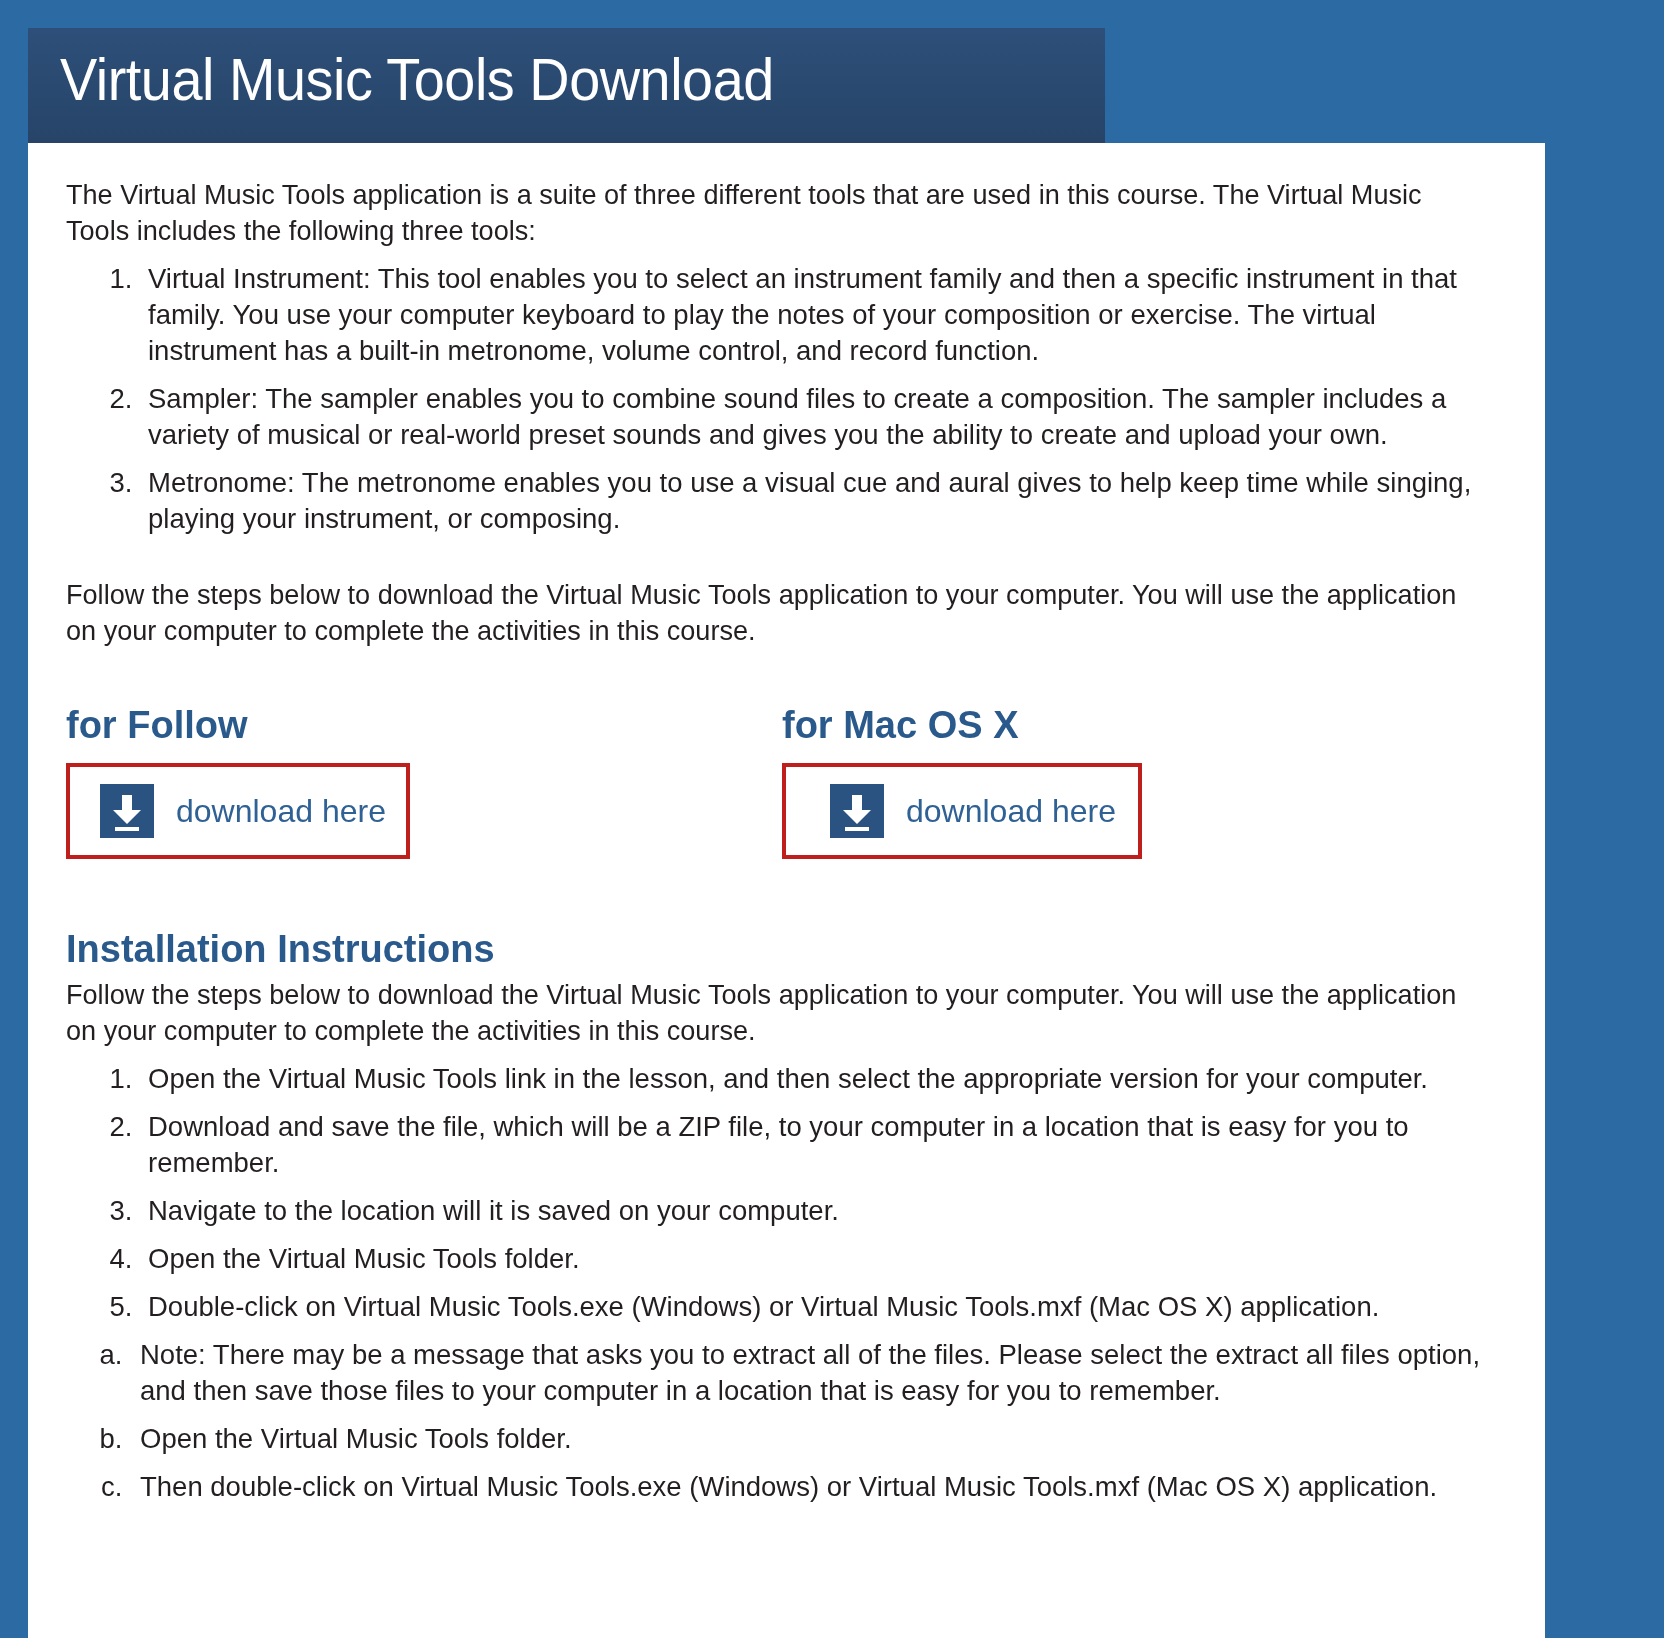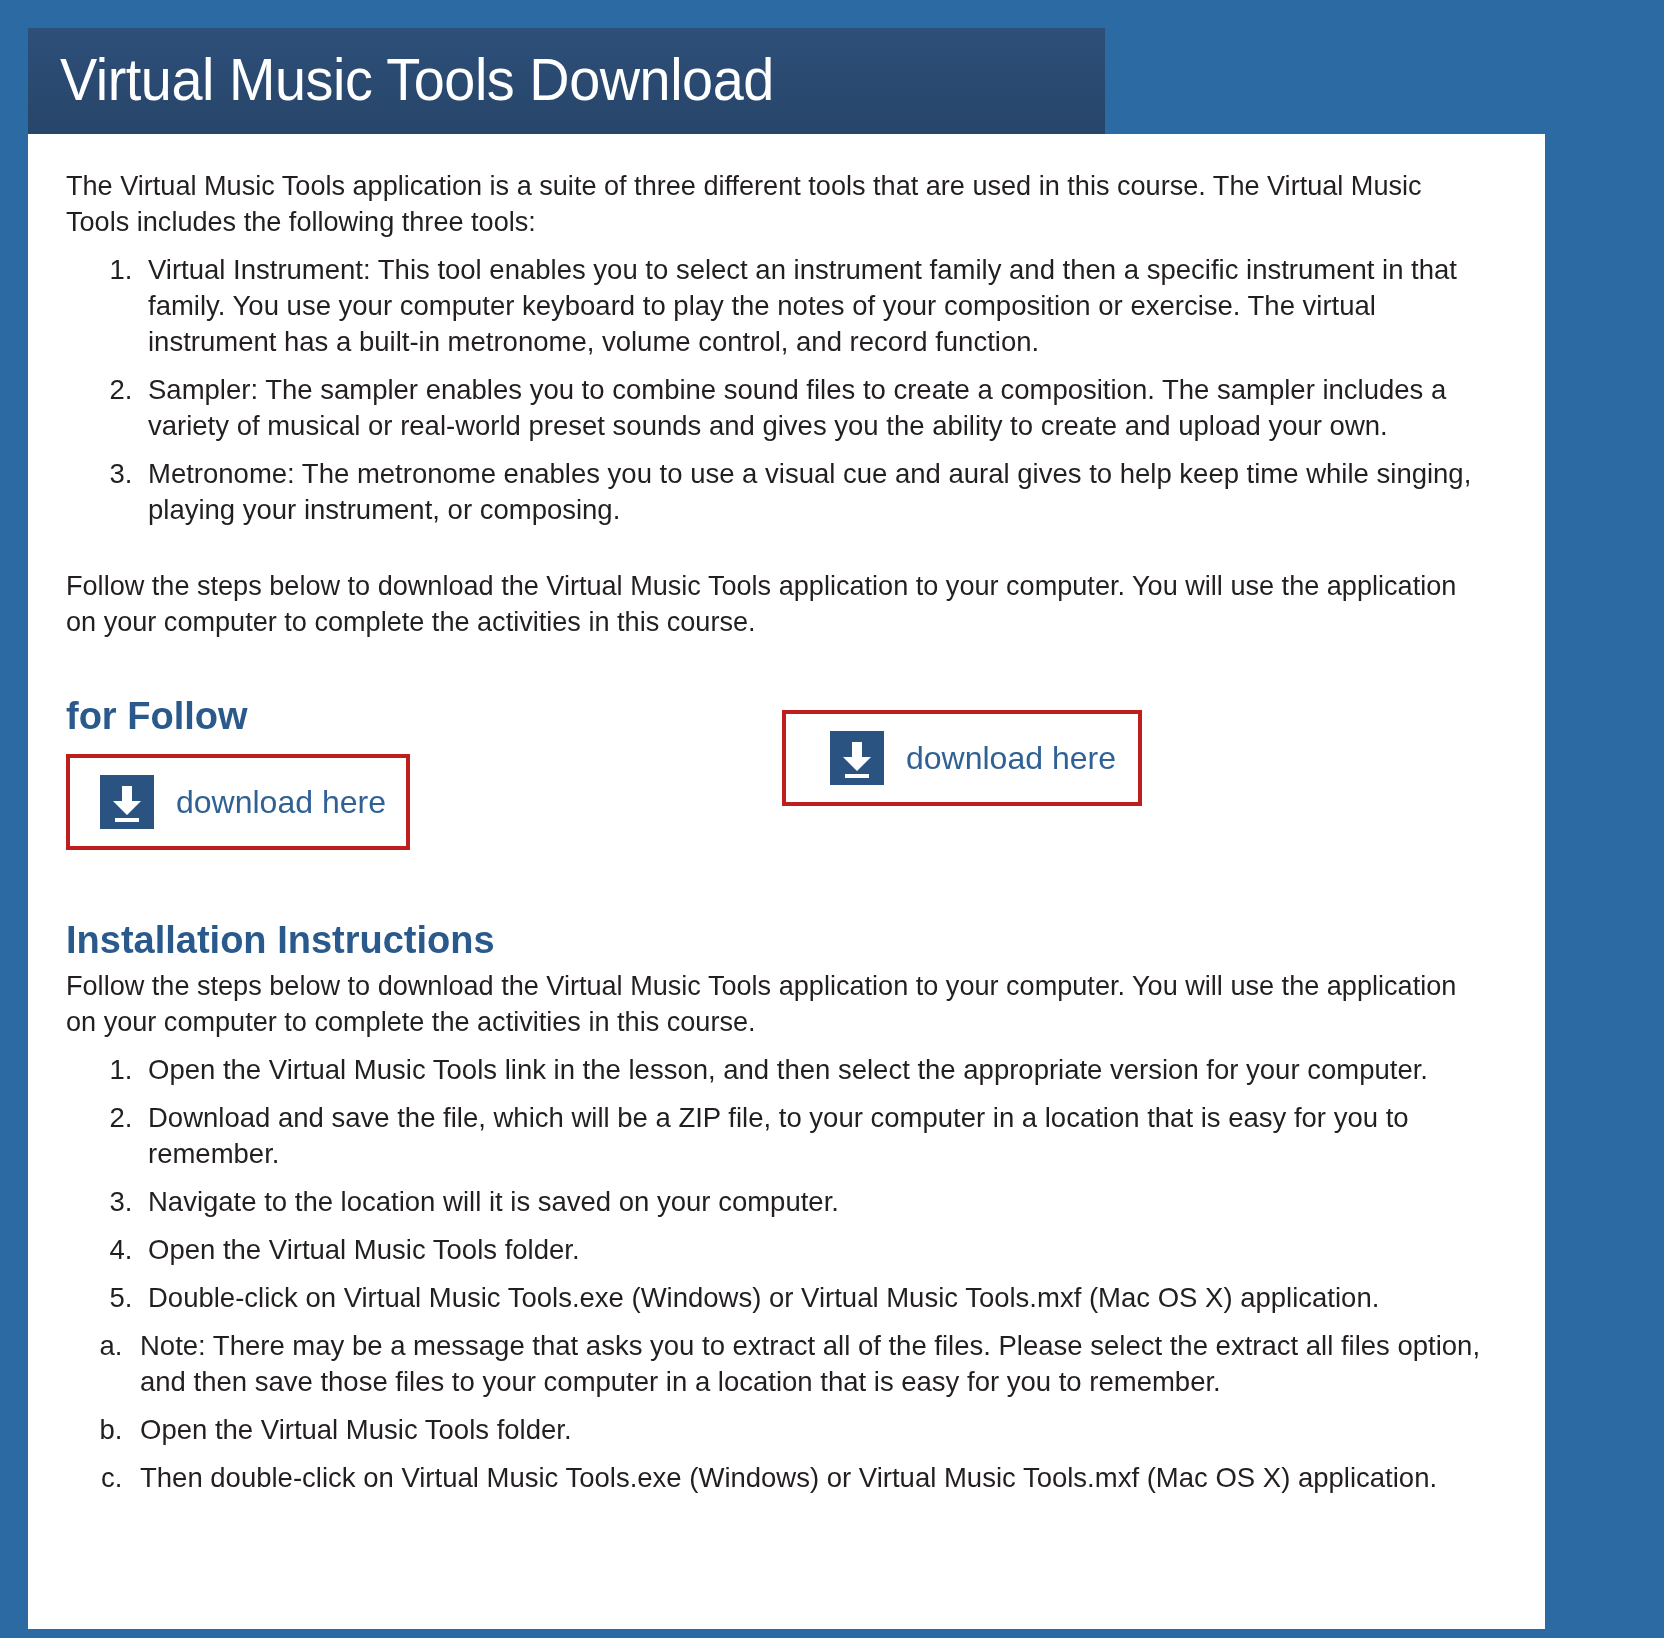--- a/index.html
+++ b/index.html
@@ -47,21 +47,21 @@
     font-family: "Liberation Sans Narrow", "Liberation Sans", sans-serif;
     transform: scaleX(0.93);
     transform-origin: left top;
     white-space: nowrap;
   }
 
   
   #content-card {
     position: absolute;
     left: 28px;
-    top: 134px;
+    top: 143px;
     width: 1517px;
     height: 1495px;
     background: #ffffff;
     box-sizing: border-box;
     padding: 34px 38px 0 38px;
     overflow: hidden;
   }
 
   
   .para {
@@ -204,20 +204,21 @@
                 <path d="M22 11 H32 V26 H41 L27 40 L13 26 H22 Z" fill="#ffffff"></path>
                 <rect x="15" y="43" width="24" height="4" fill="#ffffff"></rect>
               </svg>
             </span>
             <span class="dl-label">download here</span>
           </a>
         </div>
       </div>
 
       <div class="dl-col" id="dl-col-mac">
+        <div class="blue-heading">for Mac OS X</div>
         <div class="redbox" id="redbox-mac">
           <a class="dl-link" id="dl-link-mac">
             <span class="dl-icon">
               <svg width="54" height="54" viewBox="0 0 54 54" aria-hidden="true">
                 <rect x="0" y="0" width="54" height="54" fill="#2a5382"></rect>
                 <path d="M22 11 H32 V26 H41 L27 40 L13 26 H22 Z" fill="#ffffff"></path>
                 <rect x="15" y="43" width="24" height="4" fill="#ffffff"></rect>
               </svg>
             </span>
             <span class="dl-label">download here</span>

